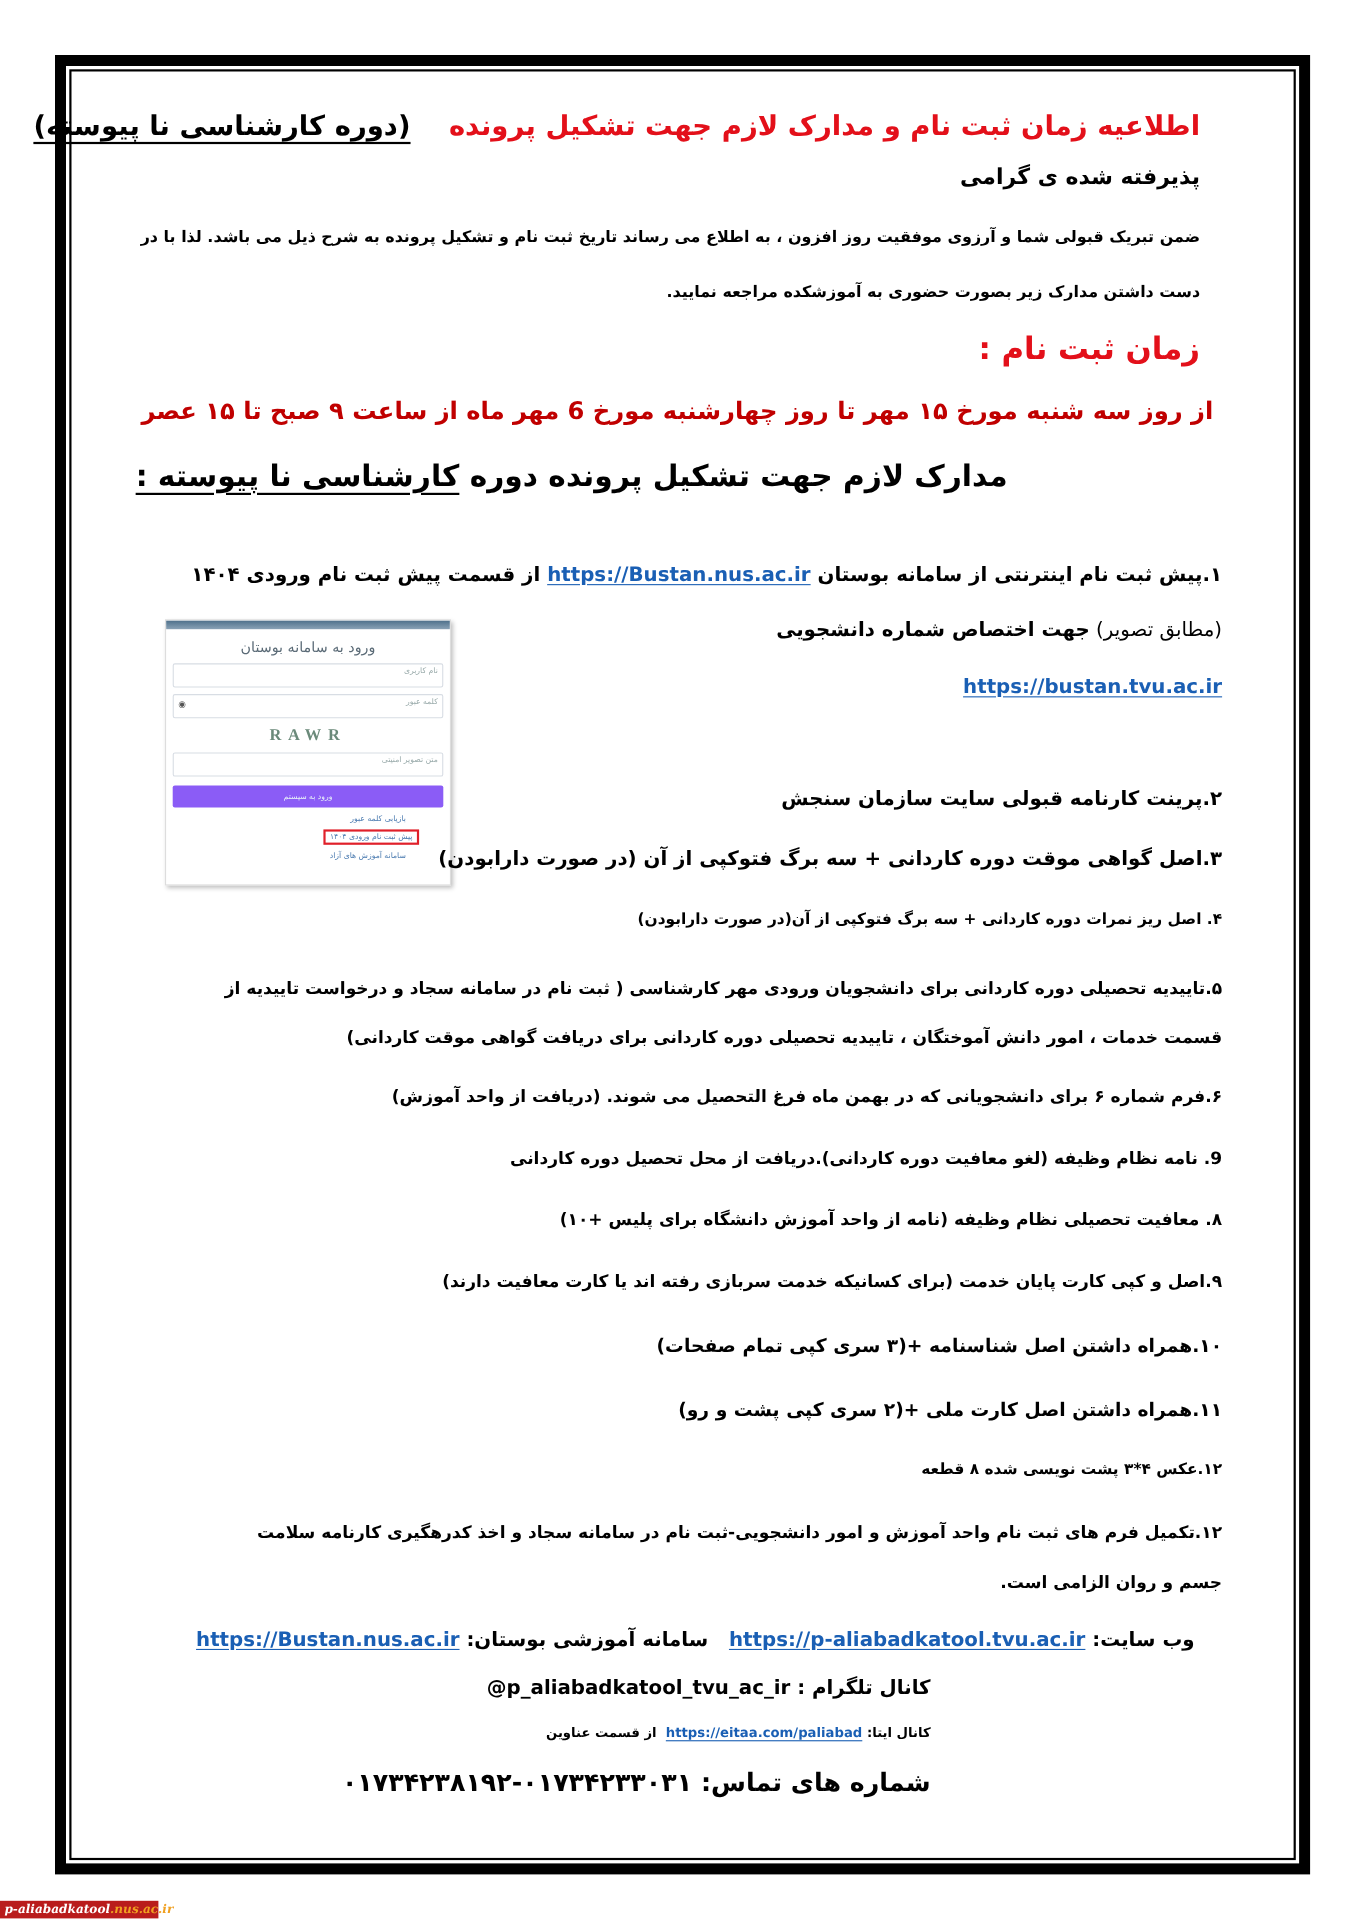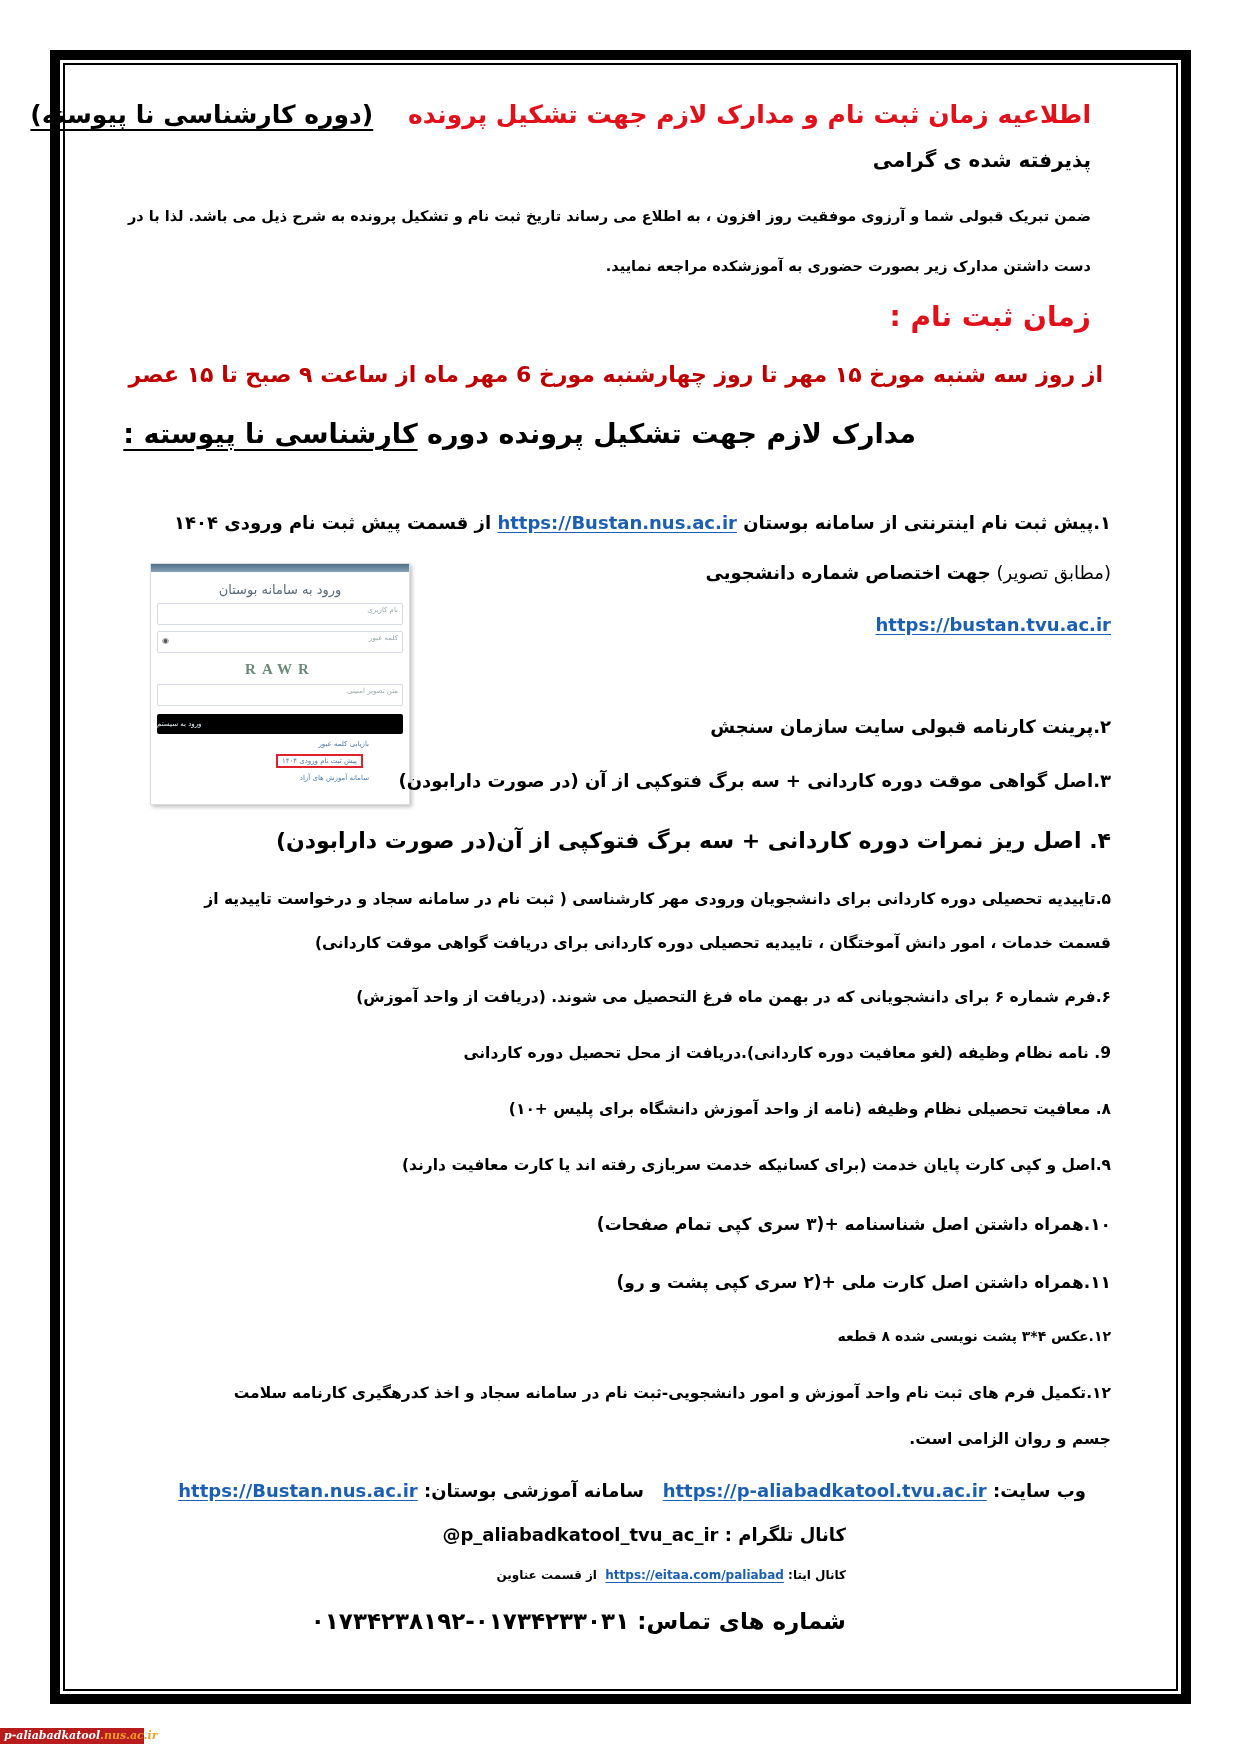--- a/index.html
+++ b/index.html
@@ -19,24 +19,24 @@
 
   
   .shot { position: absolute; left: 150px; top: 563px; width: 258px; height: 240px;
           background: #fff; border: 1px solid #ddd; box-shadow: 2px 2px 4px rgba(0,0,0,0.25);
           font-size: 9px; color: #7a8a96; direction: rtl; overflow: hidden; }
   .shot-bar { height: 8px; background: linear-gradient(#4d6f8a, #8aa2b6); }
   .shot-title { text-align: center; margin-top: 10px; font-size: 13px; color: #5a6a76; }
   .shot-field { margin: 6px 6px 0 6px; height: 22px; border: 1px solid #d8dde4; border-radius: 2px;
                 position: relative; font-size: 7px; color: #9aa; padding: 2px 4px; box-sizing: border-box; }
   .shot-captcha { text-align: center; font-size: 15px; font-weight: bold; letter-spacing: 6px; color: #6b8a7a; margin-top: 8px; direction: ltr; font-family: Liberation Serif, serif; }
-  .shot-btn { margin: 8px 6px 0 6px; height: 20px; background: #000000; border-radius: 2px; color: #e8f2f8;
-              text-align: left; font-size: 7px; line-height: 20px; }
+  .shot-btn { margin: 8px 6px 0 6px; height: 20px; background: #8b5cf6; border-radius: 2px; color: #e8f2f8;
+              text-align: center; font-size: 7px; line-height: 20px; }
   .shot-link { font-size: 7px; color: #4b7bb0; margin: 6px 40px 0 0; }
-  .shot-link.boxed { border: 2px solid #e0202a; display: inline-block; padding: 1px 4px; margin-right: 46px; }
+  .shot-link.boxed { border: 2px solid #e0202a; display: inline-block; padding: 1px 4px; margin-right: 28px; }
   .shot-key { position: absolute; left: 4px; top: 4px; font-size: 8px; color: #555; }
 
   .watermark { position: absolute; left: 0; top: 1728px; height: 16px; width: 144px;
                background: #b91c1c; font-family: "DejaVu Serif", serif; font-style: italic; font-weight: bold;
                font-size: 11px; line-height: 16px; padding-left: 4px; box-sizing: border-box; white-space: nowrap; direction: ltr; }
   .wm-a { color: #ffffff; }
   .wm-b { color: #f0a020; }
 </style>
 </head>
 <body>
@@ -83,21 +83,21 @@
     <div class="shot-captcha">RAWR</div>
     <div class="shot-field"><span>متن تصویر امنیتی</span></div>
     <div class="shot-btn">ورود به سیستم</div>
     <div class="shot-link">بازیابی کلمه عبور</div>
     <div class="shot-link boxed">پیش ثبت نام ورودی ۱۴۰۴</div>
     <div class="shot-link">سامانه آموزش های آزاد</div>
   </div>
 
   <div class="line" style="top:716px; right:130px; font-size:18px;">۲.پرینت کارنامه قبولی سایت سازمان سنجش</div>
   <div class="line" style="top:770px; right:130px; font-size:18px;">۳.اصل گواهی موقت دوره کاردانی + سه برگ فتوکپی از آن (در صورت دارابودن)</div>
-  <div class="line" style="top:828px; right:130px; font-size:22px;">۴. اصل ریز نمرات دوره کاردانی + سه برگ فتوکپی از آن(در صورت دارابودن)</div>
+  <div class="line" style="top:828px; right:130px; font-size:14px;">۴. اصل ریز نمرات دوره کاردانی + سه برگ فتوکپی از آن(در صورت دارابودن)</div>
 
   <div class="line" style="top:890px; right:130px; font-size:15.5px;">۵.تاییدیه تحصیلی دوره کاردانی برای دانشجویان ورودی مهر کارشناسی ( ثبت نام در سامانه سجاد و درخواست تاییدیه از</div>
   <div class="line" style="top:934px; right:130px; font-size:15.5px;">قسمت خدمات ، امور دانش آموختگان ، تاییدیه تحصیلی دوره کاردانی برای دریافت گواهی موقت کاردانی)</div>
 
   <div class="line" style="top:988px; right:130px; font-size:15.5px;">۶.فرم شماره ۶ برای دانشجویانی که در بهمن ماه فرغ التحصیل می شوند. (دریافت از واحد آموزش)</div>
   <div class="line" style="top:1044px; right:130px; font-size:15.5px;">9. نامه نظام وظیفه (لغو معافیت دوره کاردانی).دریافت از محل تحصیل دوره کاردانی</div>
   <div class="line" style="top:1100px; right:130px; font-size:15.5px;">۸. معافیت تحصیلی نظام وظیفه (نامه از واحد آموزش دانشگاه برای پلیس +۱۰)</div>
   <div class="line" style="top:1156px; right:130px; font-size:15.5px;">۹.اصل و کپی کارت  پایان خدمت (برای کسانیکه خدمت سربازی رفته اند یا کارت معافیت دارند)</div>
   <div class="line" style="top:1214px; right:130px; font-size:17px;">۱۰.همراه داشتن اصل  شناسنامه +(۳ سری کپی تمام صفحات)</div>
   <div class="line" style="top:1272px; right:130px; font-size:17px;">۱۱.همراه داشتن اصل کارت ملی +(۲ سری کپی پشت و رو)</div>

